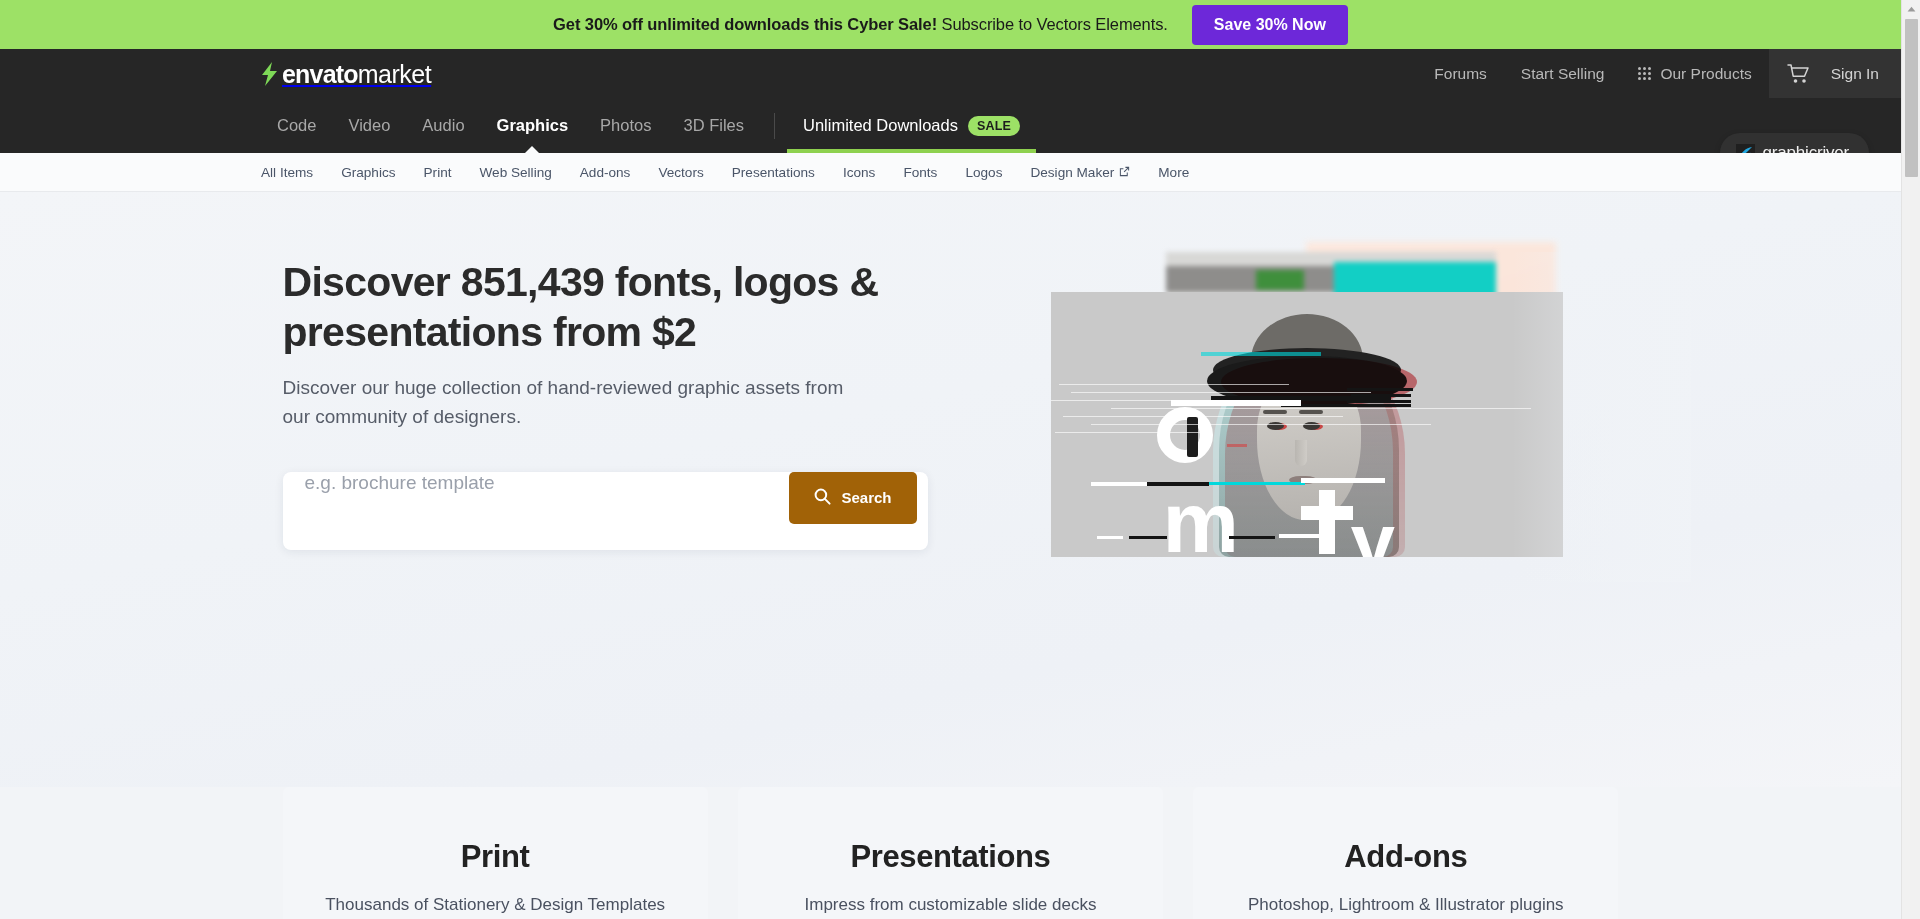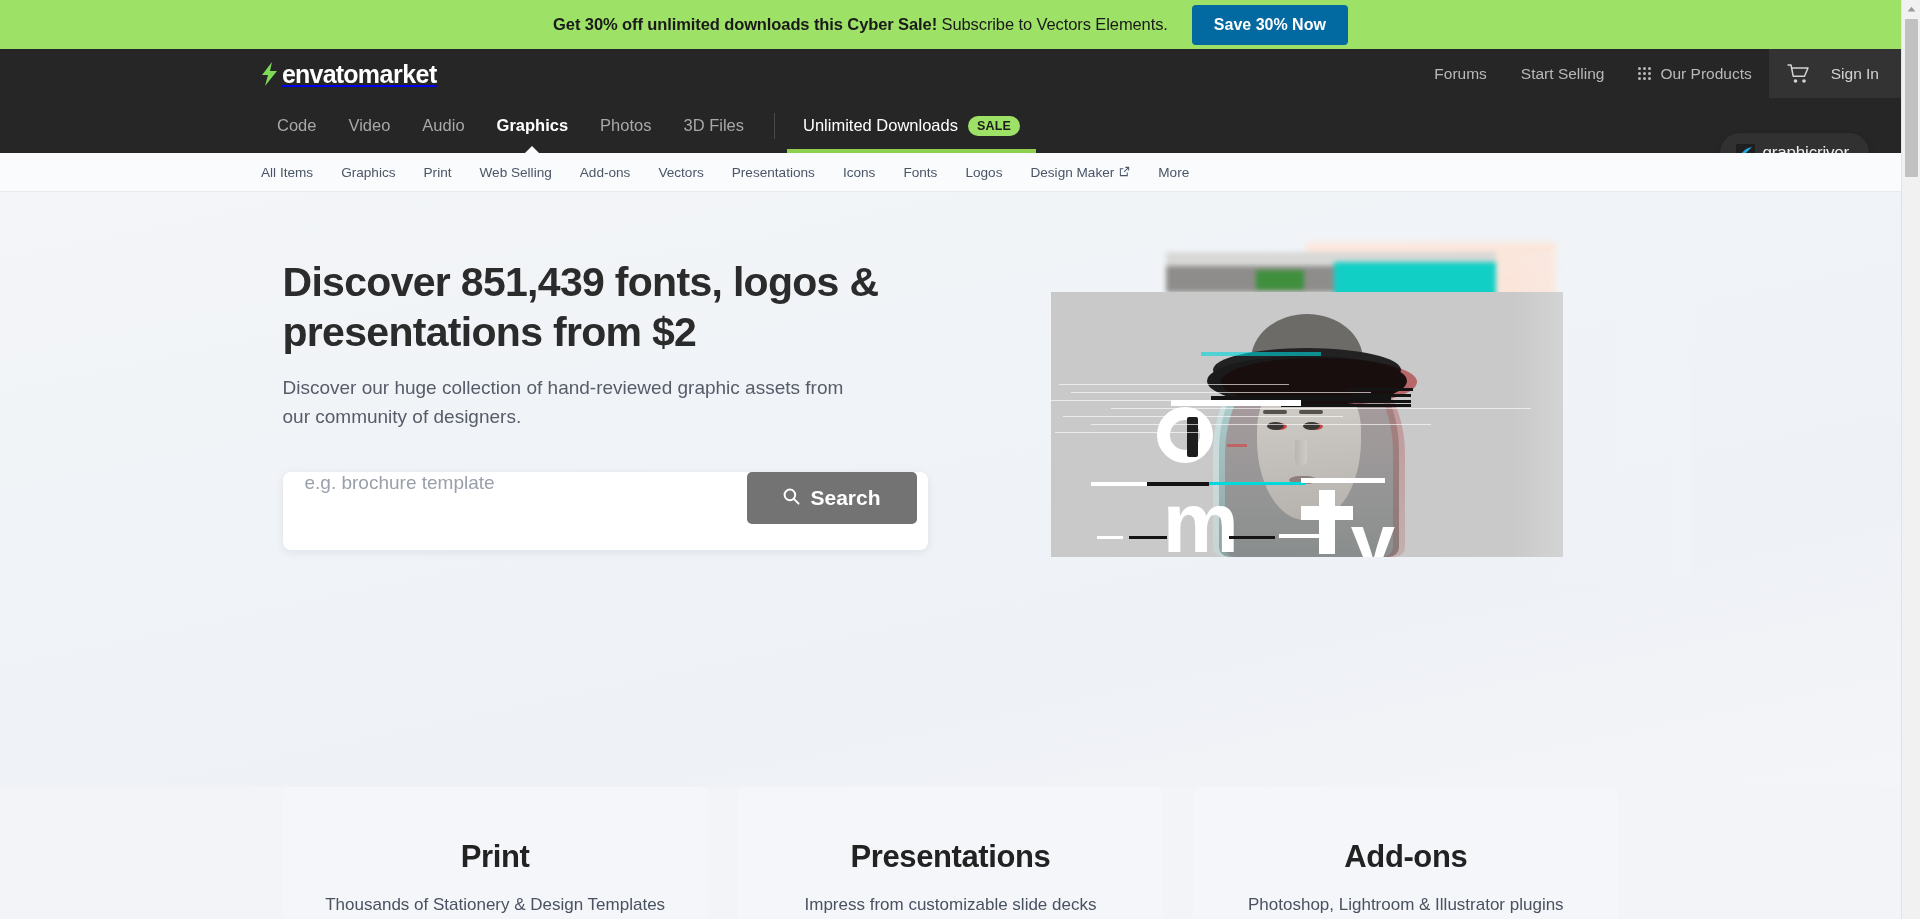--- a/index.html
+++ b/index.html
@@ -49,21 +49,21 @@
     display: flex; align-items: center; justify-content: center;
     gap: 24px;
     position: relative;
   }
   .promo-text {
     font-size: 16.5px; color: #1a1a1a;
     letter-spacing: -0.1px;
   }
   .promo-text b { font-weight: 700; }
   .promo-btn {
-    background: #0369a1; color: #fff;
+    background: #6d28d9; color: #fff;
     font-size: 16px; font-weight: 700;
     border: none; border-radius: 4px;
     padding: 11px 22px;
     cursor: pointer;
     font-family: "Liberation Sans", sans-serif;
   }
 
   
   .header { background: #262626; position: relative; }
   .header-top {
@@ -76,21 +76,21 @@
   .logo-bolt {
     width: 17px; height: 24px;
     margin-right: 4px;
     position: relative; top: 3px;
   }
   .logo-envato {
     font-size: 25px; font-weight: 700; color: #fff;
     letter-spacing: -0.8px;
   }
   .logo-market {
-    font-size: 25px; font-weight: 700; color: #fff;
+    font-size: 25px; font-weight: 400; color: #fff;
     letter-spacing: -0.5px;
   }
 
   .header-top-right {
     position: absolute; right: 0; top: 0;
     height: 49px;
     display: flex; align-items: stretch;
   }
   .ht-link {
     display: flex; align-items: center;
@@ -240,24 +240,24 @@
   }
   .search-input {
     flex: 1; border: none; outline: none;
     font-size: 19px; color: #2b2b2b;
     padding: 0 20px 0 22px;
     font-family: "Liberation Sans", sans-serif;
     background: transparent;
   }
   .search-input::placeholder { color: #9aa0ab; }
   .search-btn {
-    background: #737373; color: #fff;
+    background: #a16207; color: #fff;
     border: none; border-radius: 5px;
-    height: 52px; padding: 0 36px;
-    font-size: 21px; font-weight: 700;
+    height: 52px; padding: 0 25px;
+    font-size: 15px; font-weight: 700;
     display: flex; align-items: center; gap: 10px;
     cursor: pointer;
     font-family: "Liberation Sans", sans-serif;
   }
 
   
   .hero-art {
     position: absolute;
     right: -60px; top: 60px;
     width: 640px; height: 330px;

